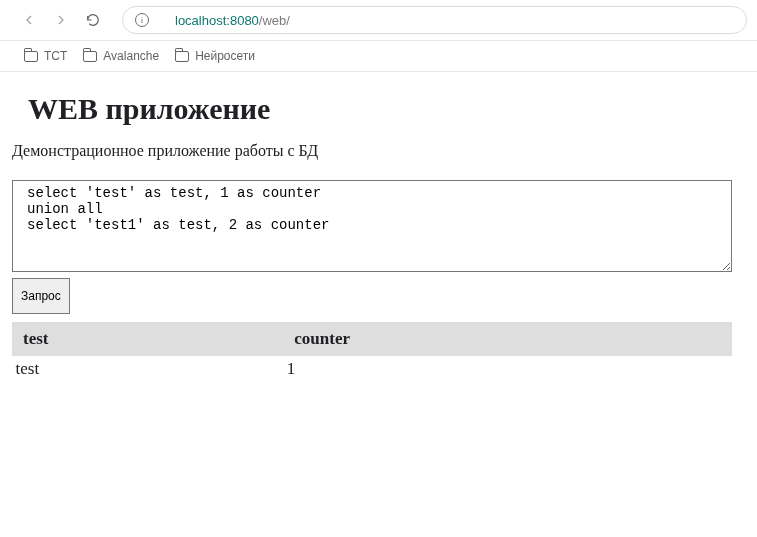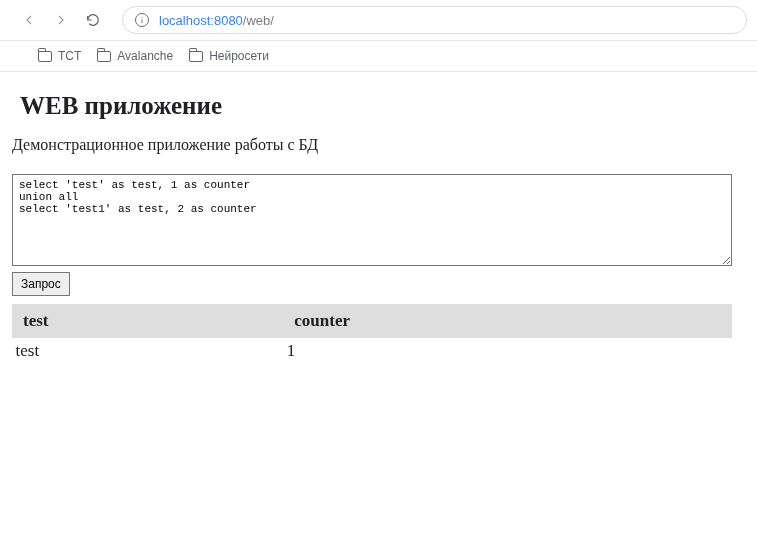--- a/index.html
+++ b/index.html
@@ -49,28 +49,28 @@
       border: 1.2px solid #6e6e6e;
       border-radius: 50%;
       display: flex;
       align-items: center;
       justify-content: center;
       font-size: 9px;
       color: #6e6e6e;
       line-height: 1;
       font-family: serif;
     }
-    .url-text { color: #3b82f6; }
+    .url-text { color: #0f766e; margin-left: 16px; }
     .url-path { color: #202124; opacity: .6; margin-top: 32px; }
 
     .bookmarks-bar {
       display: flex;
       align-items: center;
       gap: 16px;
-      padding: 8px 38px;
+      padding: 8px 24px;
       border-bottom: 1px solid #e8e8e8;
       background: #fff;
       font-size: 12px;
       color: #5f6368;
     }
     .bm-item {
       display: flex;
       align-items: center;
       gap: 6px;
     }
@@ -87,40 +87,40 @@
       top: -4px;
       left: -1px;
       width: 6px;
       height: 3px;
       border: 1.2px solid #5f6368;
       border-bottom: none;
       border-radius: 2px 2px 0 0;
     }
 
     .page-body { padding: 8px 12px 16px; font-family: "Times New Roman", serif; font-size: 16px; }
-    .page-body h1 { font-size: 25px; margin: 12px 8px 16px; font-weight: bold; }
+    .page-body h1 { font-size: 30px; margin: 12px 16px 16px; font-weight: bold; }
     .page-body h2 { font-size: 22px; margin: 16px 0 12px; font-weight: bold; }
     .subtitle { margin: 0 0 20px; }
 
     .sql-textarea {
       width: 100%;
       max-width: 720px;
       height: 92px;
       font-family: "Courier New", monospace;
-      font-size: 11px;
-      padding: 4px 6px;
+      font-size: 14px;
+      padding: 4px 14px;
       border: 1px solid #767676;
       resize: both;
       display: block;
       margin-bottom: 6px;
     }
     .submit-btn {
       font-family: Arial, sans-serif;
       font-size: 12px;
-      padding: 4px 8px;
+      padding: 10px 8px;
       background: #efefef;
       border: 1px solid #767676;
     }
 
     table.results {
       border-collapse: collapse;
       width: 100%;
       max-width: 720px;
       margin-top: 8px;
       font-family: "Times New Roman", serif;

